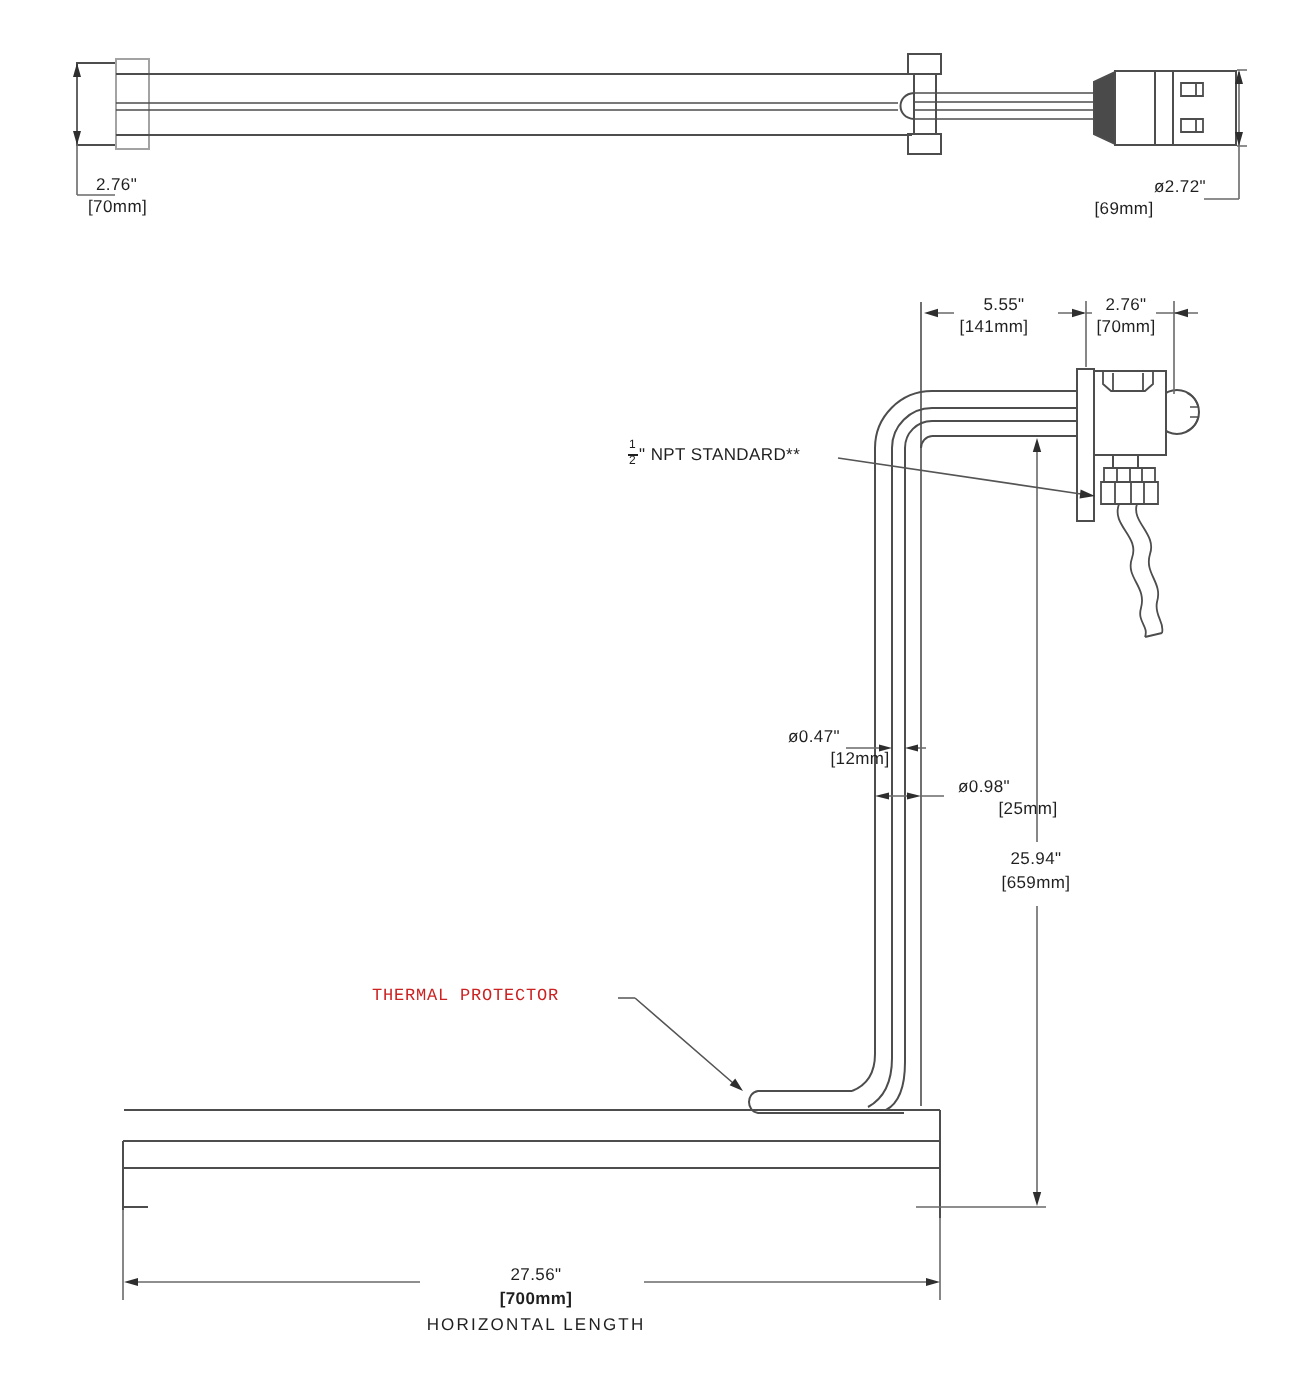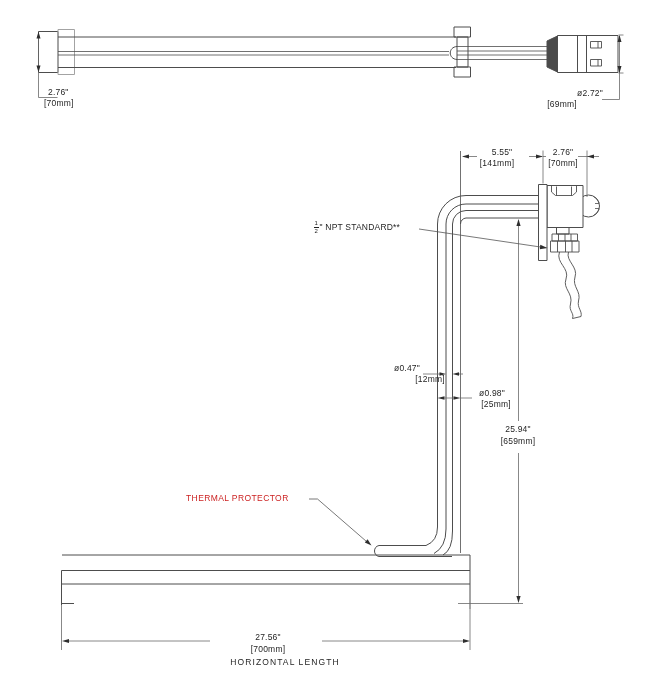--- a/index.html
+++ b/index.html
@@ -2,21 +2,21 @@
 <html style="--bg: #ffffff; --line: #4d4d4d; --dim: #6a6a6a; --text: #1f1f1f; --red: #cc2222;"><head>
 <meta charset="utf-8">
 <style>
   html,body{margin:0;padding:0;background:#fff;}
   #stage{position:relative;width:645px;height:698px;background:var(--bg,#fff);overflow:hidden;
          font-family:"Liberation Sans",sans-serif;}
   #lineart{position:absolute;left:0;top:0;}
   .lbl{position:absolute;font-size:8.5px;line-height:10px;color:var(--text,#1f1f1f);
        text-align:center;white-space:nowrap;letter-spacing:.2px;}
   .lbl.left{text-align:left;}
-  .red{color:var(--red,#cc2222);letter-spacing:.4px;}
+  .red{color:var(--red,#cc2222);letter-spacing:.4px;font-family:Liberation Mono, monospace;}
   .caption{letter-spacing:1.1px;}
   .npt{position:absolute;display:flex;align-items:center;color:var(--text,#1f1f1f);
        font-size:8.5px;white-space:nowrap;letter-spacing:.2px;}
   .frac{display:inline-flex;flex-direction:column;align-items:center;font-size:6px;
         line-height:6px;margin-right:1px;}
   .frac .num{border-bottom:.8px solid currentColor;padding:0 .5px .5px .5px;}
   .frac .den{padding-top:.5px;}
   svg path, svg rect, svg circle{vector-effect:non-scaling-stroke;}
 </style>
 </head>
@@ -130,24 +130,24 @@
         <span class="num">1</span>
         <span class="den">2</span>
       </span>
       <span>" NPT STANDARD**</span>
 </div>
 
 <div class="lbl" style="left:387px;top:363px;width:40px;">ø0.47"</div>
 <div class="lbl" style="left:410px;top:374px;width:40px;">[12mm]</div>
 
 <div class="lbl" style="left:470px;top:388px;width:44px;">ø0.98"</div>
-<div class="lbl" style="left:474px;top:399px;width:44px;">[25mm]</div>
+<div class="lbl" style="left:492px;top:399px;width:44px;">[25mm]</div>
 
 <div class="lbl" style="left:494px;top:424px;width:48px;">25.94"</div>
 <div class="lbl" style="left:494px;top:436px;width:48px;">[659mm]</div>
 
 <div class="lbl red left" style="left:186px;top:493px;width:130px;">THERMAL PROTECTOR</div>
 
 <div class="lbl" style="left:240px;top:631.5px;width:56px;">27.56"</div>
-<div class="lbl" style="left:240px;top:644px;width:56px;">[700mm]</div>
-<div class="lbl caption" style="left:210px;top:656.5px;width:116px;margin-left:17px;">HORIZONTAL LENGTH</div>
+<div class="lbl" style="left:240px;top:644px;width:56px;font-weight:bold;">[700mm]</div>
+<div class="lbl caption" style="left:210px;top:656.5px;width:116px;">HORIZONTAL LENGTH</div>
 
 </div>
 
 </body></html>

